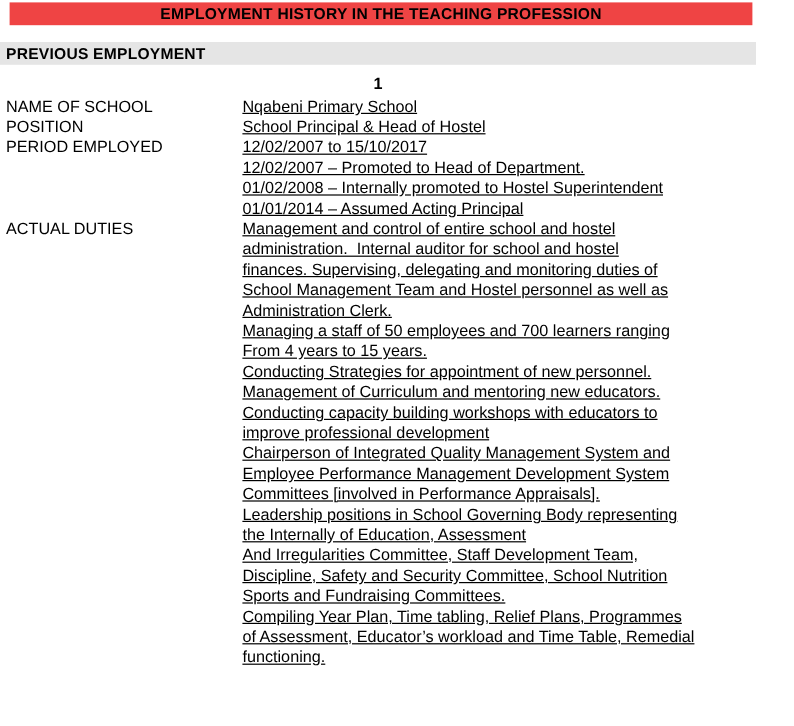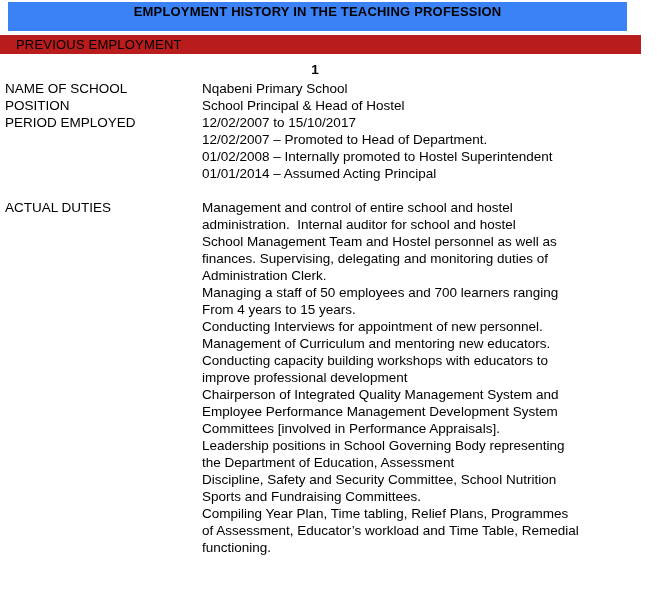--- a/index.html
+++ b/index.html
@@ -15,37 +15,37 @@
     font-family: "Liberation Sans", "DejaVu Sans", sans-serif;
     font-size: 13.5px;
     color: #000000;
     -webkit-font-smoothing: antialiased;
   }
   .title-bar {
     position: absolute;
     left: 8px;
     top: 2px;
     width: 619px;
-    height: 29px;
-    background: #3b82f6;
+    height: 19px;
+    background: #ef4444;
     text-align: center;
     font-weight: bold;
     font-size: 13px;
     line-height: 19px;
     letter-spacing: 0.2px;
   }
   .section-bar {
     position: absolute;
     left: 0;
     top: 35px;
     width: 625px;
     height: 19px;
-    background: #b91c1c;
-    padding-left: 16px;
-    font-weight: normal;
+    background: #e5e5e5;
+    padding-left: 5px;
+    font-weight: bold;
     font-size: 13px;
     line-height: 19px;
     letter-spacing: 0.2px;
   }
   .content {
     position: absolute;
     left: 5px;
     top: 61px;
     width: 652px;
   }
@@ -54,35 +54,35 @@
     text-align: center;
     font-weight: bold;
     line-height: 17px;
     margin-bottom: 2px;
   }
   .field-row {
     display: flex;
     align-items: flex-start;
   }
   .field-row.gap-after {
-    margin-bottom: 17px;
   }
   .field-label {
     flex: 0 0 197px;
     font-weight: normal;
     line-height: 17px;
     white-space: pre;
   }
   .field-value {
     flex: 1 1 auto;
     min-width: 0;
   }
   .field-value-line {
     line-height: 17px;
     white-space: pre;
+    text-decoration: underline;
   }
 </style>
 </head>
 <body>
 
 <div class="title-bar">
   <span>EMPLOYMENT HISTORY IN THE TEACHING PROFESSION</span>
 </div>
 
 <div class="section-bar">
@@ -111,34 +111,35 @@
           <div class="field-value-line">12/02/2007 – Promoted to Head of Department.</div>
           <div class="field-value-line">01/02/2008 – Internally promoted to Hostel Superintendent</div>
           <div class="field-value-line">01/01/2014 – Assumed Acting Principal</div>
         </div>
       </div>
       <div class="field-row">
         <div class="field-label">ACTUAL DUTIES</div>
         <div class="field-value">
           <div class="field-value-line">Management and control of entire school and hostel</div>
           <div class="field-value-line">administration.  Internal auditor for school and hostel</div>
+          <div class="field-value-line">finances. Supervising, delegating and monitoring duties of</div>
           <div class="field-value-line">School Management Team and Hostel personnel as well as</div>
-          <div class="field-value-line">finances. Supervising, delegating and monitoring duties of</div>
           <div class="field-value-line">Administration Clerk.</div>
           <div class="field-value-line">Managing a staff of 50 employees and 700 learners ranging</div>
           <div class="field-value-line">From 4 years to 15 years.</div>
-          <div class="field-value-line">Conducting Interviews for appointment of new personnel.</div>
+          <div class="field-value-line">Conducting Strategies for appointment of new personnel.</div>
           <div class="field-value-line">Management of Curriculum and mentoring new educators.</div>
           <div class="field-value-line">Conducting capacity building workshops with educators to</div>
           <div class="field-value-line">improve professional development</div>
           <div class="field-value-line">Chairperson of Integrated Quality Management System and</div>
           <div class="field-value-line">Employee Performance Management Development System</div>
           <div class="field-value-line">Committees [involved in Performance Appraisals].</div>
           <div class="field-value-line">Leadership positions in School Governing Body representing</div>
-          <div class="field-value-line">the Department of Education, Assessment</div>
+          <div class="field-value-line">the Internally of Education, Assessment</div>
+          <div class="field-value-line">And Irregularities Committee, Staff Development Team,</div>
           <div class="field-value-line">Discipline, Safety and Security Committee, School Nutrition</div>
           <div class="field-value-line">Sports and Fundraising Committees.</div>
           <div class="field-value-line">Compiling Year Plan, Time tabling, Relief Plans, Programmes</div>
           <div class="field-value-line">of Assessment, Educator’s workload and Time Table, Remedial</div>
           <div class="field-value-line">functioning.</div>
         </div>
       </div>
     </div>
 </div>
 

